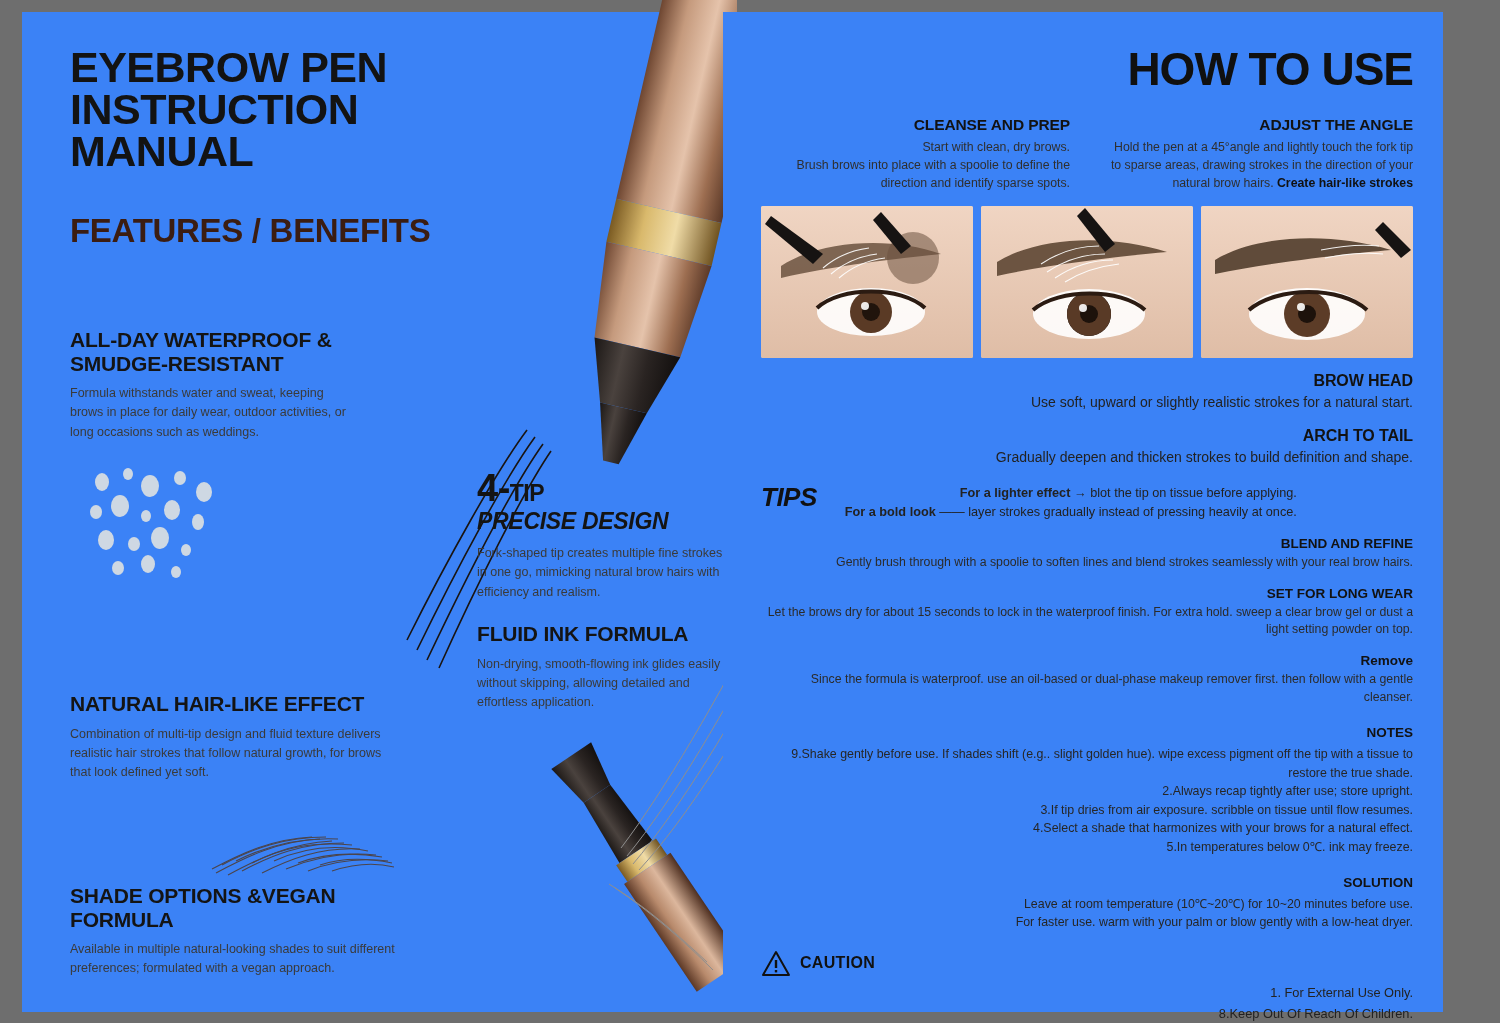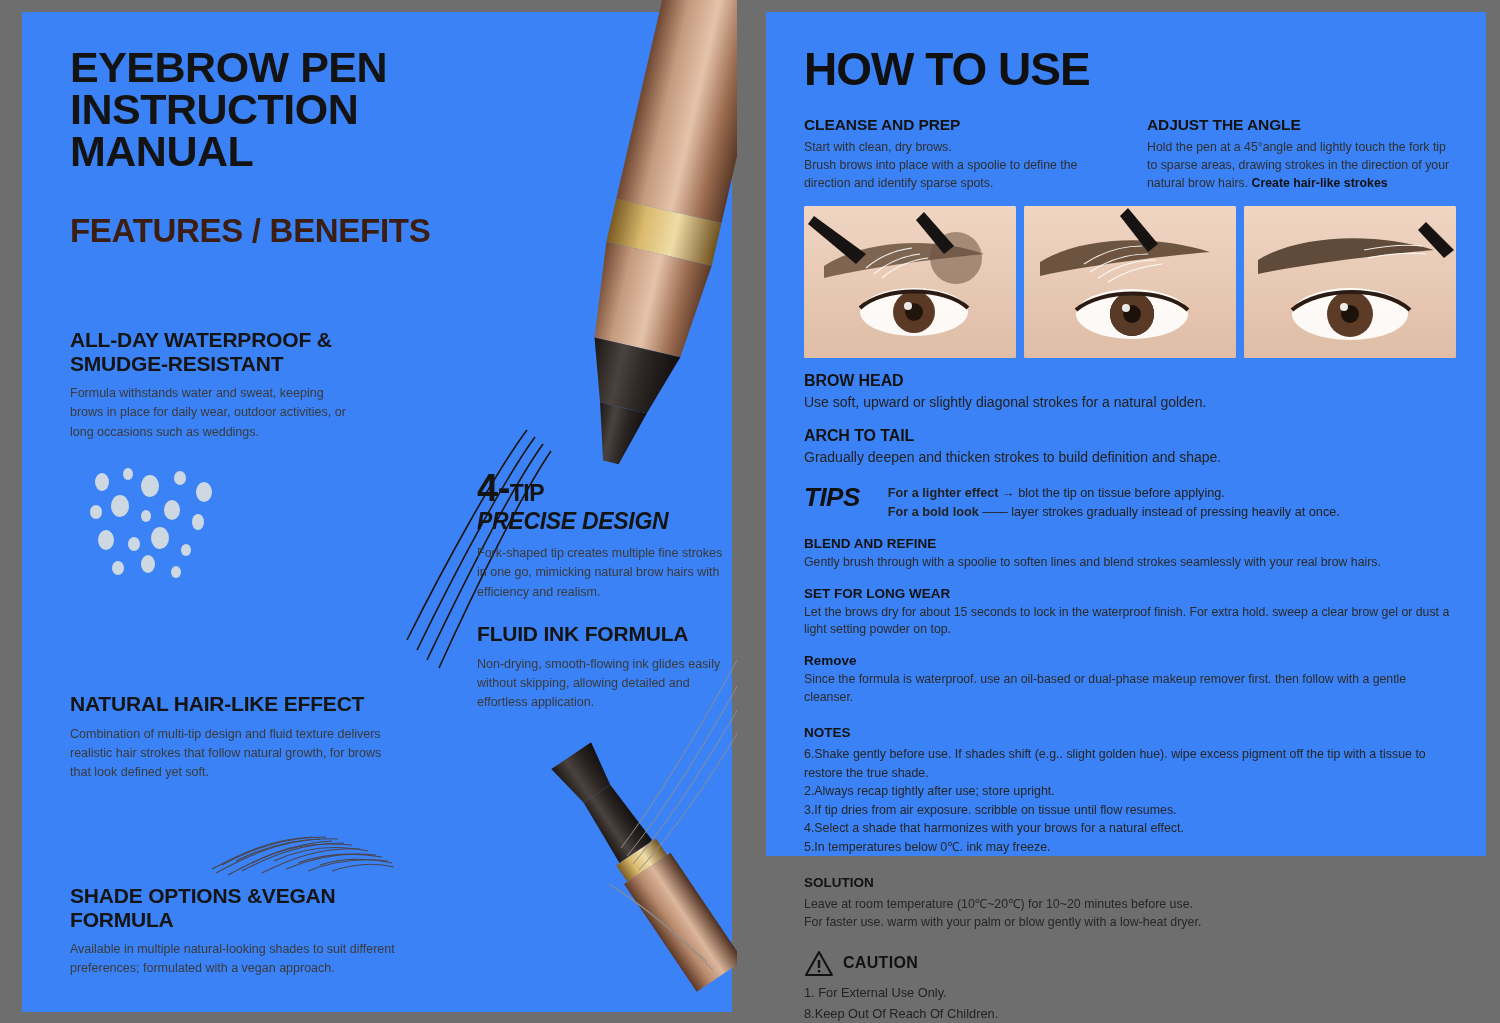--- a/index.html
+++ b/index.html
@@ -76,22 +76,22 @@
     color: #141414;
     letter-spacing: -0.3px;
     margin-top: -2px;
   }
 
   
   .art { position: absolute; pointer-events: none; }
 
   
   #right-page {
-    left: 766px; top: 12px;
-    width: 720px; height: 844px;
+    left: 723px; top: 12px;
+    width: 720px; height: 1000px; text-align: right;
   }
   .right-inner {
     position: relative;
     width: 100%; height: 100%;
     padding: 34px 30px 16px 38px;
   }
   .how-title {
     font-weight: 800;
     font-size: 46px;
     letter-spacing: -1px;
@@ -429,21 +429,21 @@
           <path d="M182 16 L210 44 L200 52 L174 24 Z" fill="#161312"></path>
           <g stroke="#fff" fill="none" stroke-width="1.1" opacity="0.9">
             <path d="M120 44 C140 40 160 38 178 40"></path>
               <path d="M124 52 C144 48 164 46 182 48"></path>
           </g>
         </svg>
       </div>
     </div>
 
     <div class="sec-h">BROW HEAD</div>
-    <div class="sec-p">Use soft, upward or slightly diagonal strokes for a natural golden.</div>
+    <div class="sec-p">Use soft, upward or slightly realistic strokes for a natural start.</div>
 
     <div class="sec-h">ARCH TO TAIL</div>
     <div class="sec-p">Gradually deepen and thicken strokes to build definition and shape.</div>
 
     <div class="tips-row">
       <div class="tips-word">TIPS</div>
       <div class="tips-lines">
         <div>
           <b>For a lighter effect</b>
           <span>→</span>
@@ -461,21 +461,21 @@
     <div class="small-p">Gently brush through with a spoolie to soften lines and blend strokes seamlessly with your real brow hairs.</div>
 
     <div class="small-h">SET FOR LONG WEAR</div>
     <div class="small-p">Let the brows dry for about 15 seconds to lock in the waterproof finish. For extra hold. sweep a clear brow gel or dust a light setting powder on top.</div>
 
     <div class="remove-h">Remove</div>
     <div class="small-p">Since the formula is waterproof. use an oil-based or dual-phase makeup remover first. then follow with a gentle cleanser.</div>
 
     <div class="notes-h">NOTES</div>
     <div class="notes-list">
-      <div>6.Shake gently before use. If shades shift (e.g.. slight golden hue). wipe excess pigment off the tip with a tissue to restore the true shade.</div>
+      <div>9.Shake gently before use. If shades shift (e.g.. slight golden hue). wipe excess pigment off the tip with a tissue to restore the true shade.</div>
       <div>2.Always recap tightly after use; store upright.</div>
       <div>3.If tip dries from air exposure. scribble on tissue until flow resumes.</div>
       <div>4.Select a shade that harmonizes with your brows for a natural effect.</div>
       <div>5.In temperatures below 0℃. ink may freeze.</div>
     </div>
 
     <div class="notes-h">SOLUTION</div>
     <div class="notes-list">
       <div>Leave at room temperature (10℃~20℃) for 10~20 minutes before use.</div>
       <div>For faster use. warm with your palm or blow gently with a low-heat dryer.</div>

